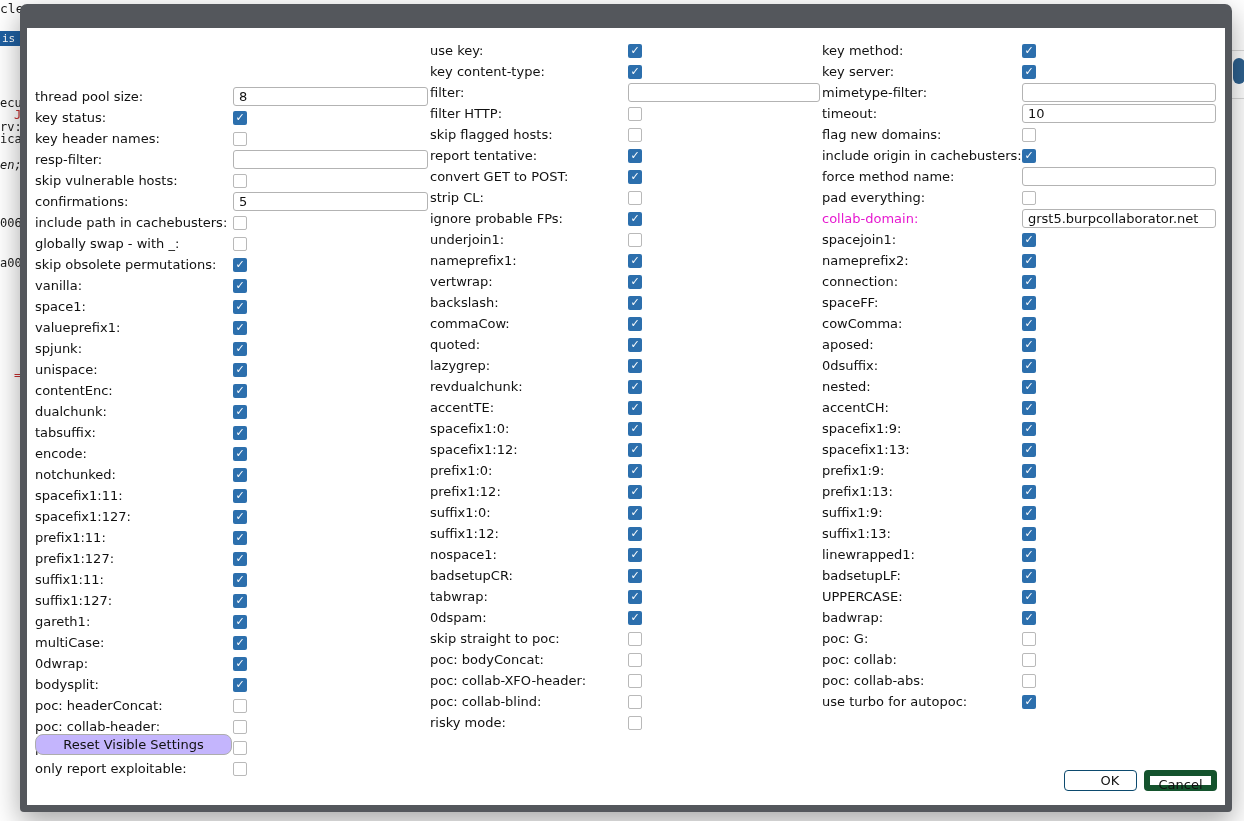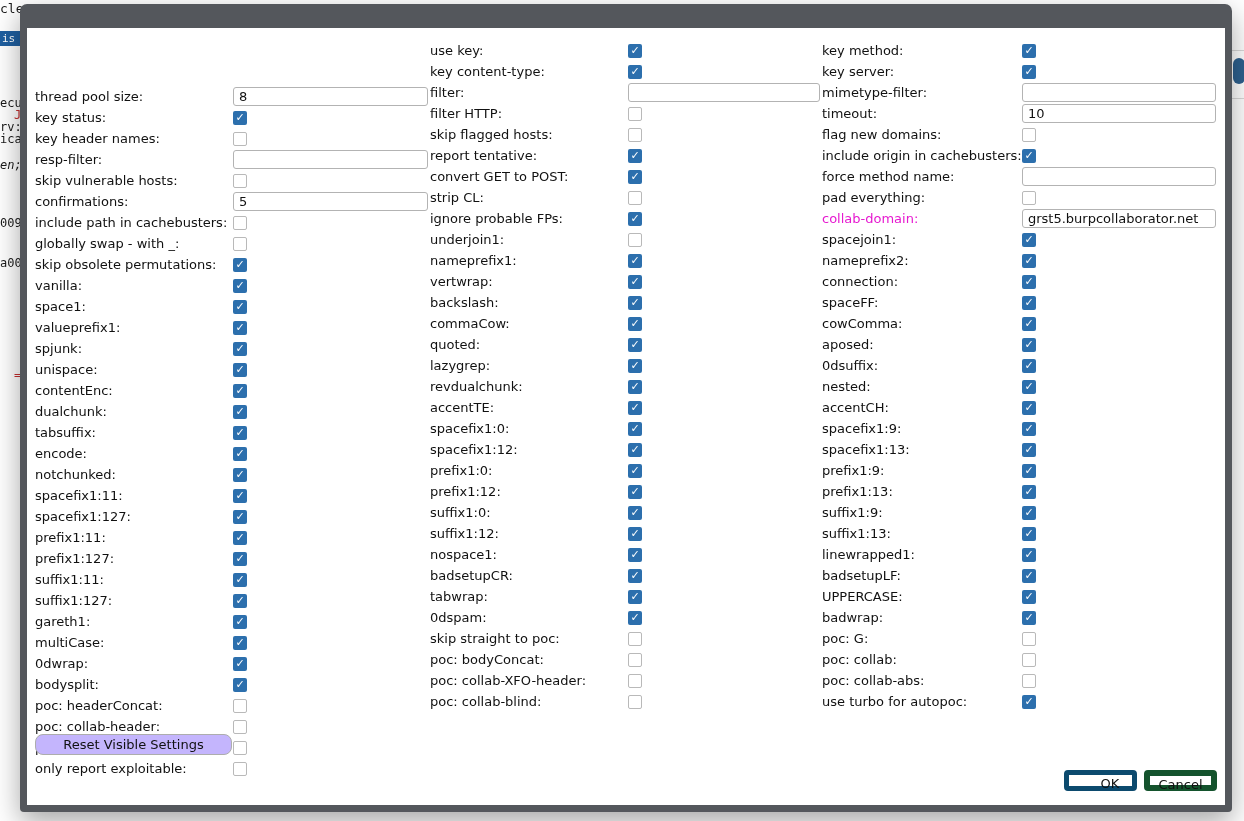--- a/index.html
+++ b/index.html
@@ -60,36 +60,36 @@
   .cb.off{background:#fff;border:1px solid #b9b9b9;}
   .txt{flex:1;height:19px;border:1px solid #b3b3b3;border-radius:3px;font-size:13px;
        padding:0 5px;box-sizing:border-box;color:#111;font-family:inherit;background:#fff;}
 
   .reset-btn{position:absolute;left:8px;top:706px;width:197px;height:21px;background:#c4b5fd;
              border:1px solid #adadad;border-radius:8px;font-size:13px;color:#111;
              font-family:inherit;cursor:pointer;}
   .footer-btns{position:absolute;right:8px;top:742px;display:flex;gap:7px;}
   .footer-btns button{width:73px;height:21px;background:#fff;border-radius:4px;font-size:13px;
              color:#111;font-family:inherit;cursor:pointer;}
-  .footer-btns .ok{border:5px solid #0c4a6e;padding-left:25px;}
+  .footer-btns .ok{border:1px solid #0c4a6e;padding-left:25px;}
   .footer-btns .cancel{border:6px solid #14532d;}
 </style>
 </head>
 <body>
 
 <div class="bg-frags" id="bg-frags">
     <span class="frag">cle</span>
     <span class="frag sel">is c</span>
     <span class="frag">ecu</span>
     <span class="frag red">JzZ</span>
     <span class="frag">rv:</span>
     <span class="frag">ica</span>
     <span class="frag">en;</span>
     <span class="frag">ded</span>
-    <span class="frag">009</span>
+    <span class="frag">006</span>
     <span class="frag">a00</span>
     <span class="frag red">=7&amp;</span>
   </div>
 
 <div class="right-strip">
   <div class="line l1"></div>
   <div class="line l2"></div>
   <div class="badge"></div>
 </div>
 
@@ -478,20 +478,26 @@
             </span>
           </div>
           <div class="row">
             <span class="lbl">poc: collab-XFO-header:</span>
             <span class="ctl">
               <span class="cb off"></span>
             </span>
           </div>
           <div class="row">
             <span class="lbl">poc: collab-blind:</span>
+            <span class="ctl">
+              <span class="cb off"></span>
+            </span>
+          </div>
+          <div class="row">
+            <span class="lbl">risky mode:</span>
             <span class="ctl">
               <span class="cb off"></span>
             </span>
           </div>
         </div>
         <div class="col col3">
           <div class="row">
             <span class="lbl">key method:</span>
             <span class="ctl">
               <span class="cb on">✓</span>

